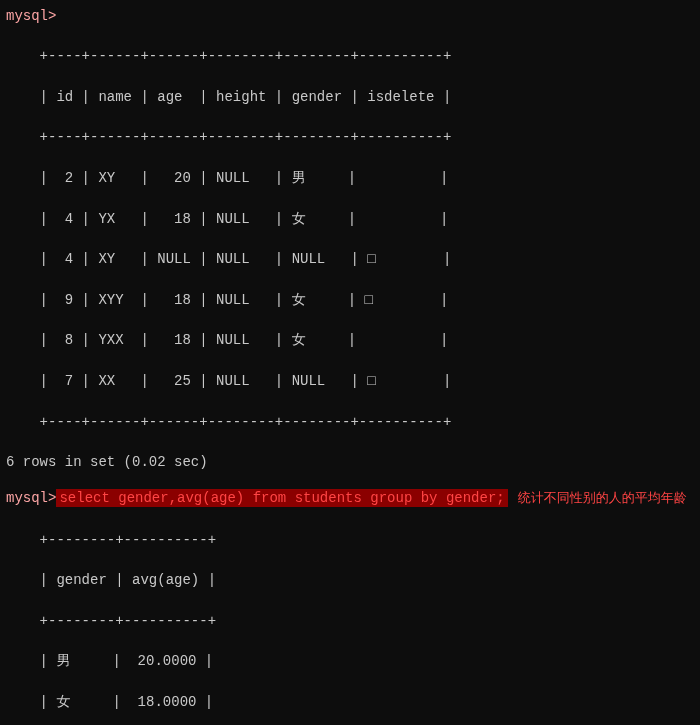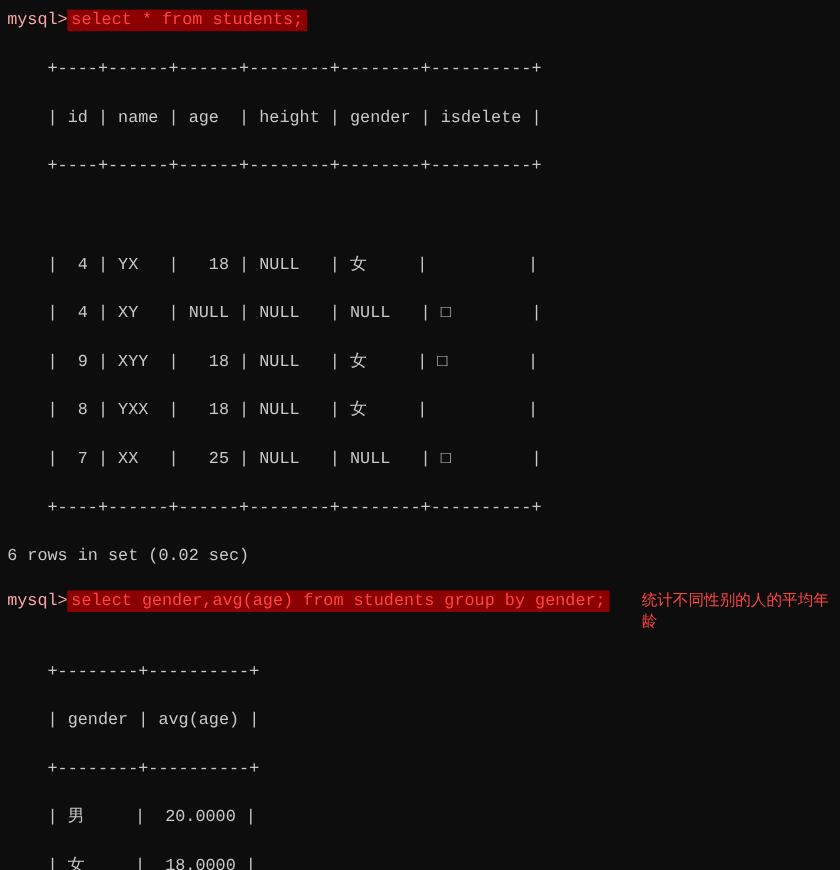--- a/index.html
+++ b/index.html
@@ -43,39 +43,38 @@
     }
     .result-line {
       color: #c8c8c8;
       white-space: pre;
       margin: 2px 0 19px 0;
     }
     .annotation {
       color: #ff4444;
       font-family: 'SimSun', 'STSong', serif;
       font-size: 13px;
-      margin-left: 27px;
+      margin-left: 10px;
       display: inline;
     }
   </style>
 </head>
 <body>
 
 <div class="terminal">
 
   <div class="prompt-line">
     <span class="prompt">mysql&gt; </span>
-    <span class="command">select * from students;</span>
   </div>
 
   <div class="table-block">
     <span>+----+------+------+--------+--------+----------+</span><br>
     <span>| id | name | age  | height | gender | isdelete |</span><br>
     <span>+----+------+------+--------+--------+----------+</span><br>
-    <br>
+    <span>|  2 | XY   |   20 | NULL   | 男     |          |</span><br>
     <span>|  4 | YX   |   18 | NULL   | 女     |          |</span><br>
     <span>|  4 | XY   | NULL | NULL   | NULL   | □        |</span><br>
     <span>|  9 | XYY  |   18 | NULL   | 女     | □        |</span><br>
     <span>|  8 | YXX  |   18 | NULL   | 女     |          |</span><br>
     <span>|  7 | XX   |   25 | NULL   | NULL   | □        |</span><br>
     <span>+----+------+------+--------+--------+----------+</span>
   </div>
 
   <div class="result-line">6 rows in set (0.02 sec)</div>
 

